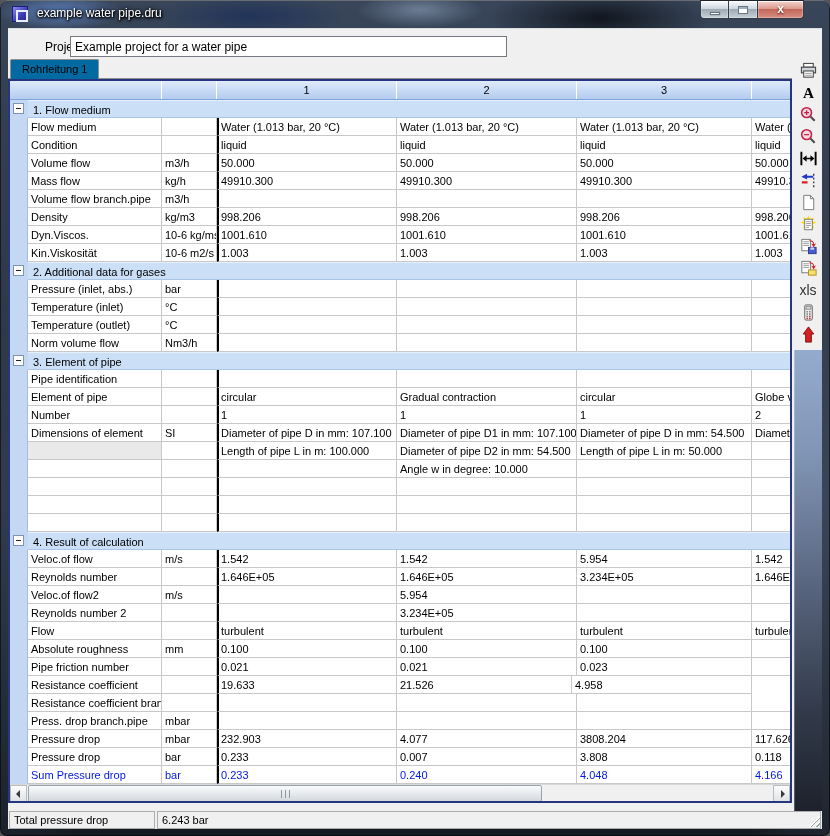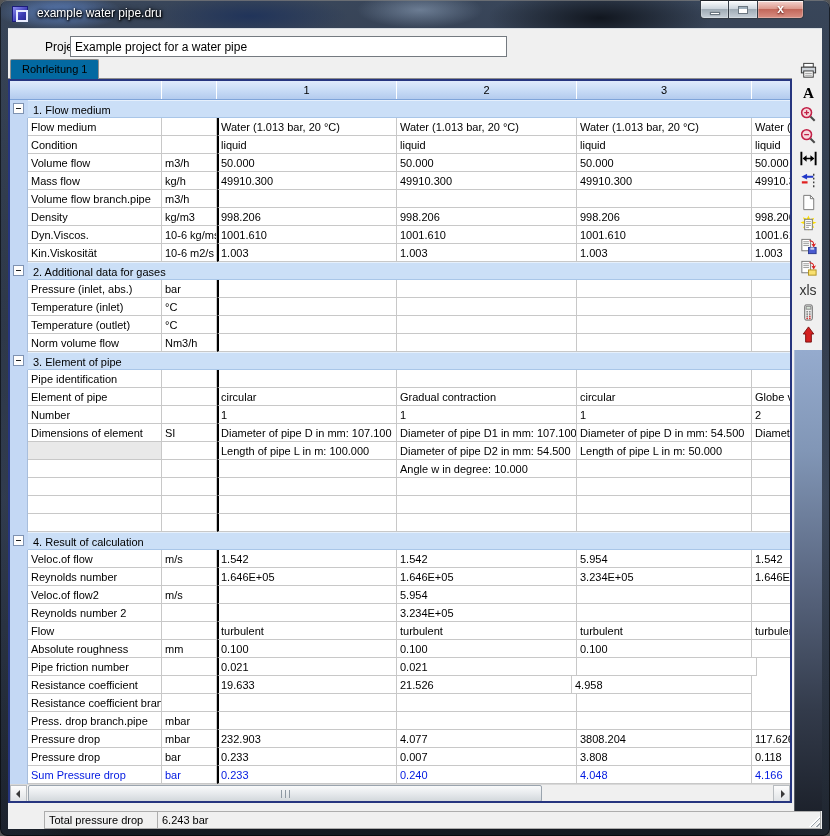--- a/index.html
+++ b/index.html
@@ -82,21 +82,21 @@
   .tbicon{width:26px;height:22px;display:flex;align-items:center;justify-content:center;cursor:default;}
   .tbicon svg{width:19px;height:19px;display:block;}
   .tbicon .xls{font-size:14px;color:#333;letter-spacing:0;}
   .glassextend{position:absolute;left:786px;top:321px;width:28px;height:461px;
     background:linear-gradient(180deg,#95abce 0%,#8196b6 22%,#5a6781 50%,#333b4b 78%,#1d222c 100%);
     box-shadow:inset 1px 0 0 rgba(255,255,255,.25);}
   
   .statusbar{position:absolute;left:0;top:782px;width:814px;height:18px;background:#F0F0F0;}
   .spanel{position:absolute;top:0;height:18px;background:#F0F0F0;border:1px solid #adadad;
     font-size:11px;line-height:15px;padding:1px 0 0 4px;color:#000;white-space:nowrap;overflow:hidden;}
-  .spanel.s1{left:1px;width:146px;margin-left:35px;}
+  .spanel.s1{left:1px;width:146px;}
   .spanel.s2{left:149px;right:1px;}
   .resize-grip{position:absolute;right:2px;bottom:2px;width:13px;height:13px;
     background:repeating-linear-gradient(-45deg,transparent 0 2px,#9aa2aa 2px 3px,#fff 3px 4px);
     clip-path:polygon(100% 0,100% 100%,0 100%);}
 </style>
 </head>
 <body>
 
 <div class="window">
   <div class="titlebar">
@@ -398,20 +398,21 @@
             <div class="c val">0.100</div>
             <div class="c val c3">0.100</div>
             <div class="c val c4"></div>
           </div>
           <div class="row">
             <div class="c gut"></div>
             <div class="c lab">Pipe friction number</div>
             <div class="c unit"></div>
             <div class="c val v0">0.021</div>
             <div class="c val">0.021</div>
+            <div class="c val c3">0.023</div>
             <div class="c val c4"></div>
           </div>
           <div class="row">
             <div class="c gut"></div>
             <div class="c lab">Resistance coefficient</div>
             <div class="c unit"></div>
             <div class="c val v0">19.633</div>
             <div class="c val c3">21.526</div>
             <div class="c val c4">4.958</div>
           </div>

